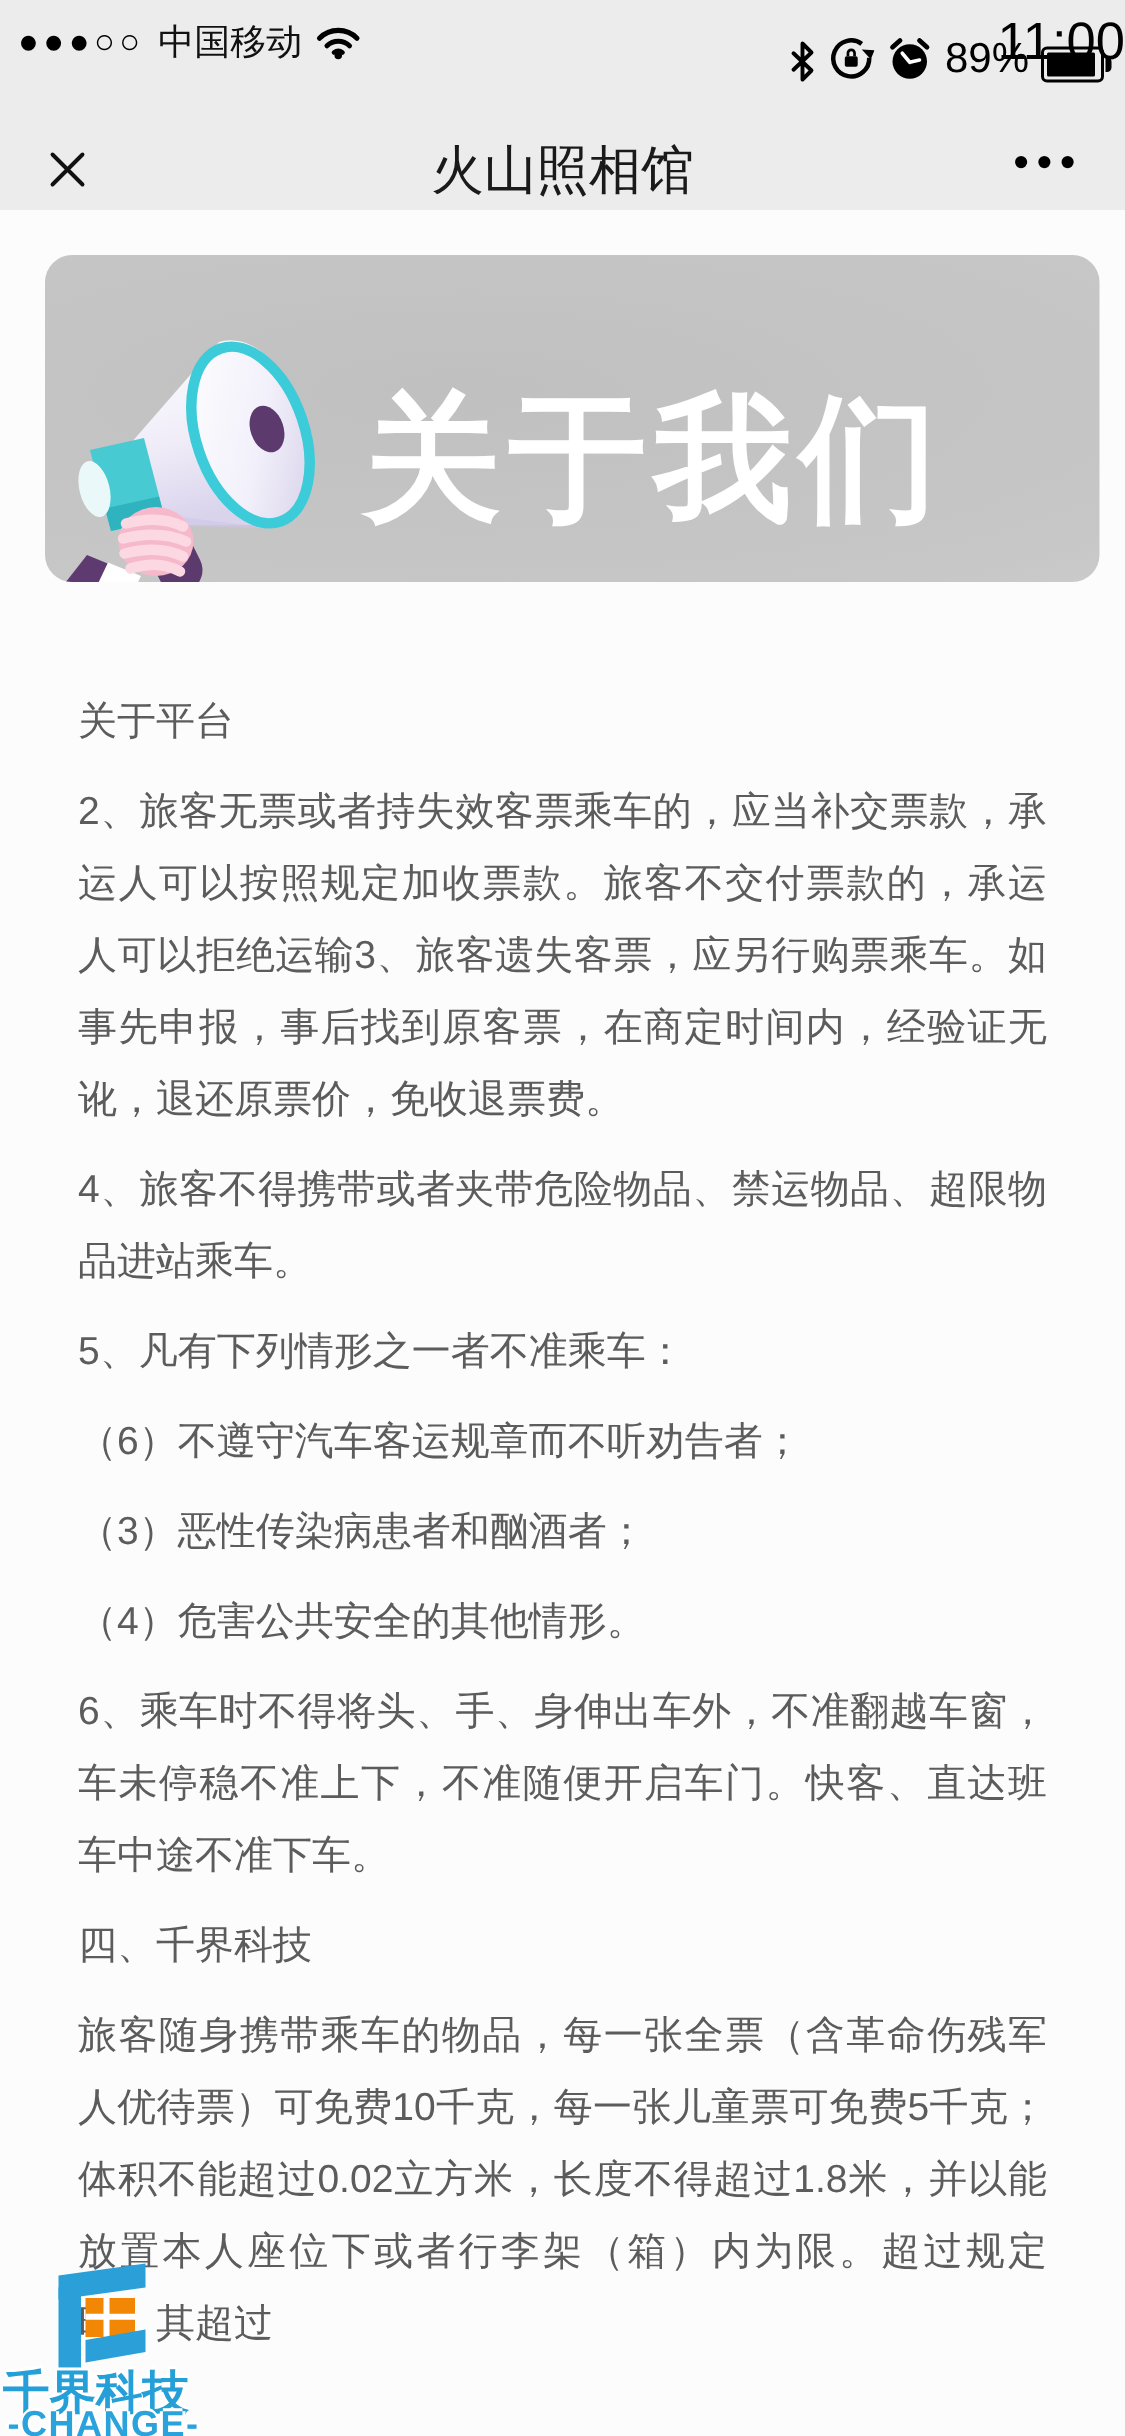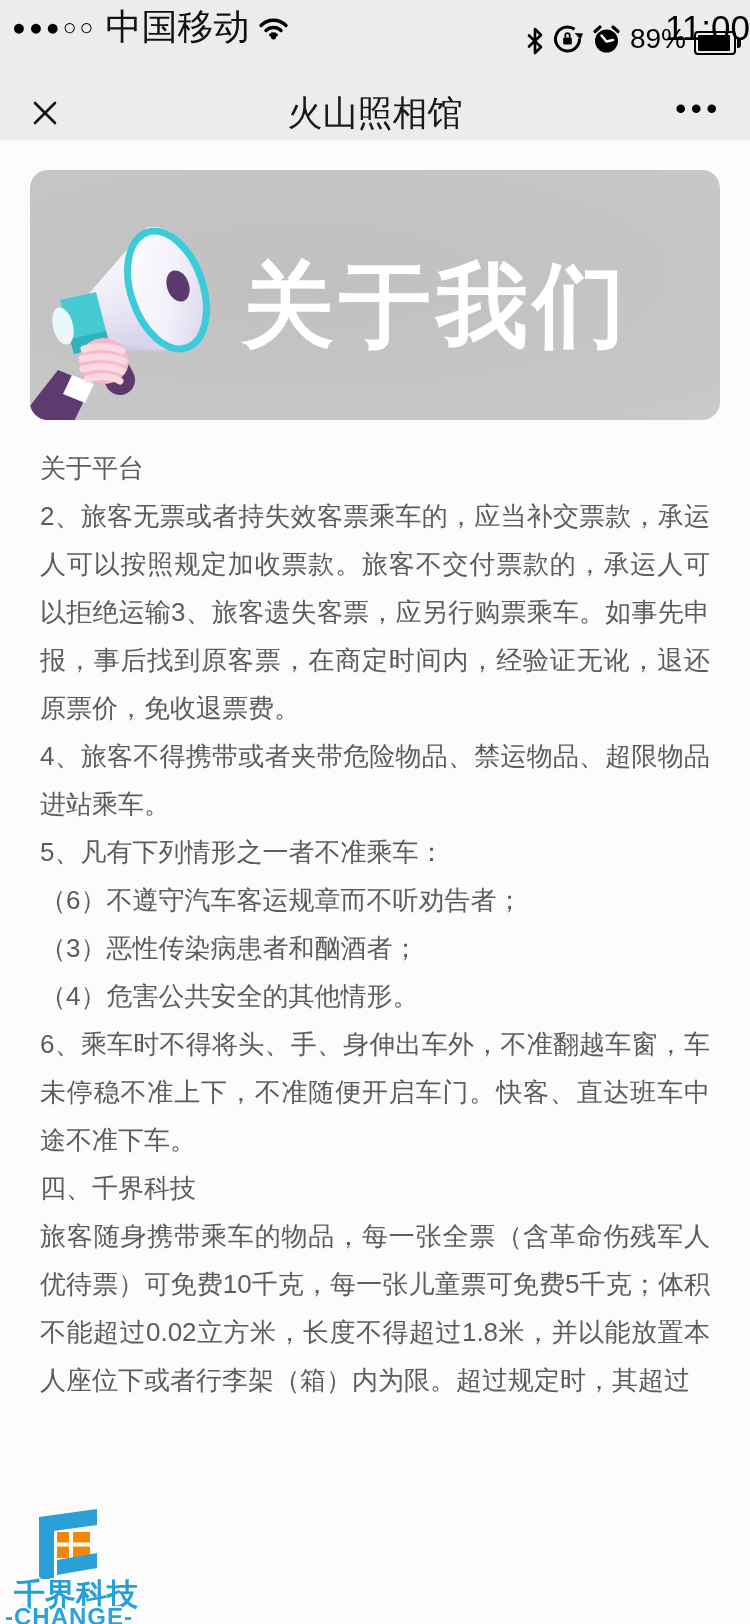--- a/index.html
+++ b/index.html
@@ -7,55 +7,55 @@
     position:relative;width:750px;height:1624px;margin:0 auto;
     background:#fcfcfc;overflow:hidden;
     font-family:"Liberation Sans","DejaVu Sans",sans-serif;
     -webkit-font-smoothing:antialiased;
   }
   
   .app-header{position:absolute;top:0;left:0;width:750px;height:140px;background:#ececec;}
   .status-bar{position:absolute;top:0;left:0;right:0;height:55px;display:flex;align-items:center;color:#000;}
   .sb-left{position:absolute;left:12px;top:0;height:55px;display:flex;align-items:center;gap:9px;}
   .sig{font-size:23px;letter-spacing:3px;color:#000;line-height:1;}
-  .carrier{font-size:36px;color:#111;}
+  .carrier{font-size:24px;color:#111;}
   .sb-time{position:absolute;left:0;right:0;text-align:right;font-size:35px;color:#000;}
   .sb-right{position:absolute;right:8px;top:0;height:55px;display:flex;align-items:flex-end;gap:8px;}
   .pct{font-size:28px;color:#000;}
   .battery{position:relative;width:38px;height:20px;border:2px solid #000;border-radius:4px;margin-right:6px;}
   .battery .fill{position:absolute;top:2px;bottom:2px;left:2px;right:4px;background:#000;border-radius:1px;}
   .battery:after{content:"";position:absolute;right:-7px;top:5px;width:4px;height:10px;background:#000;border-radius:0 3px 3px 0;}
-  .nav-row{position:absolute;left:0;right:0;top:86px;height:54px;display:flex;align-items:center;}
+  .nav-row{position:absolute;left:0;right:0;top:86px;height:54px;display:flex;align-items:center;font-family:Liberation Serif, serif;}
   .nav-close{position:absolute;left:28px;width:34px;height:34px;display:flex;align-items:center;justify-content:center;cursor:pointer;}
   .nav-title{position:absolute;left:0;right:0;text-align:center;font-size:35px;color:#1a1a1a;}
   .nav-more{position:absolute;right:28px;font-size:30px;letter-spacing:5px;color:#000;font-weight:bold;cursor:pointer;line-height:1;padding-bottom:8px;}
   
   .banner{
-    position:absolute;left:30px;top:170px;width:690px;height:250px;border-radius:18px;overflow:hidden;
+    position:absolute;left:30px;top:170px;width:690px;height:218px;border-radius:18px;overflow:hidden;
     background:radial-gradient(150% 130% at 40% 42%, #c0c0c0 0%, #c7c7c7 52%, #dbdbdb 100%);
+    padding-left:13px;
   }
   .megaphone{position:absolute;left:0;top:30px;}
   .banner-title{
     position:absolute;left:212px;top:74px;
     font-size:92px;font-weight:700;color:#ffffff;letter-spacing:5px;white-space:nowrap;
   }
   
   .content{position:absolute;left:40px;top:444px;width:670px;}
   .content p{
-    margin:0;padding:0;font-size:26px;line-height:48px;color:#5c5c5c;
+    margin:12px;padding:0;font-size:26px;line-height:48px;color:#5c5c5c;
     text-align:justify;word-break:break-all;
   }
   
   .watermark{position:absolute;left:0;top:1504px;z-index:5;}
   .wm-logo{position:absolute;left:37px;top:0;}
   .wm-name{
     position:absolute;left:2px;top:70px;width:130px;white-space:nowrap;
     font-size:31px;font-weight:bold;color:#259fd8;letter-spacing:0px;
     text-shadow:-2px 0 #fff,2px 0 #fff,0 -2px #fff,0 2px #fff,-1px -1px #fff,1px 1px #fff,1px -1px #fff,-1px 1px #fff;
-    margin-left:12px;
   }
   .wm-sub{
     position:absolute;left:5px;top:99px;white-space:nowrap;
     font-size:24px;font-weight:bold;color:#2aa3dc;letter-spacing:1px;
     text-shadow:-2px 0 #fff,2px 0 #fff,0 -2px #fff,0 2px #fff;
   }
 </style>
 </head>
 <body>
 

